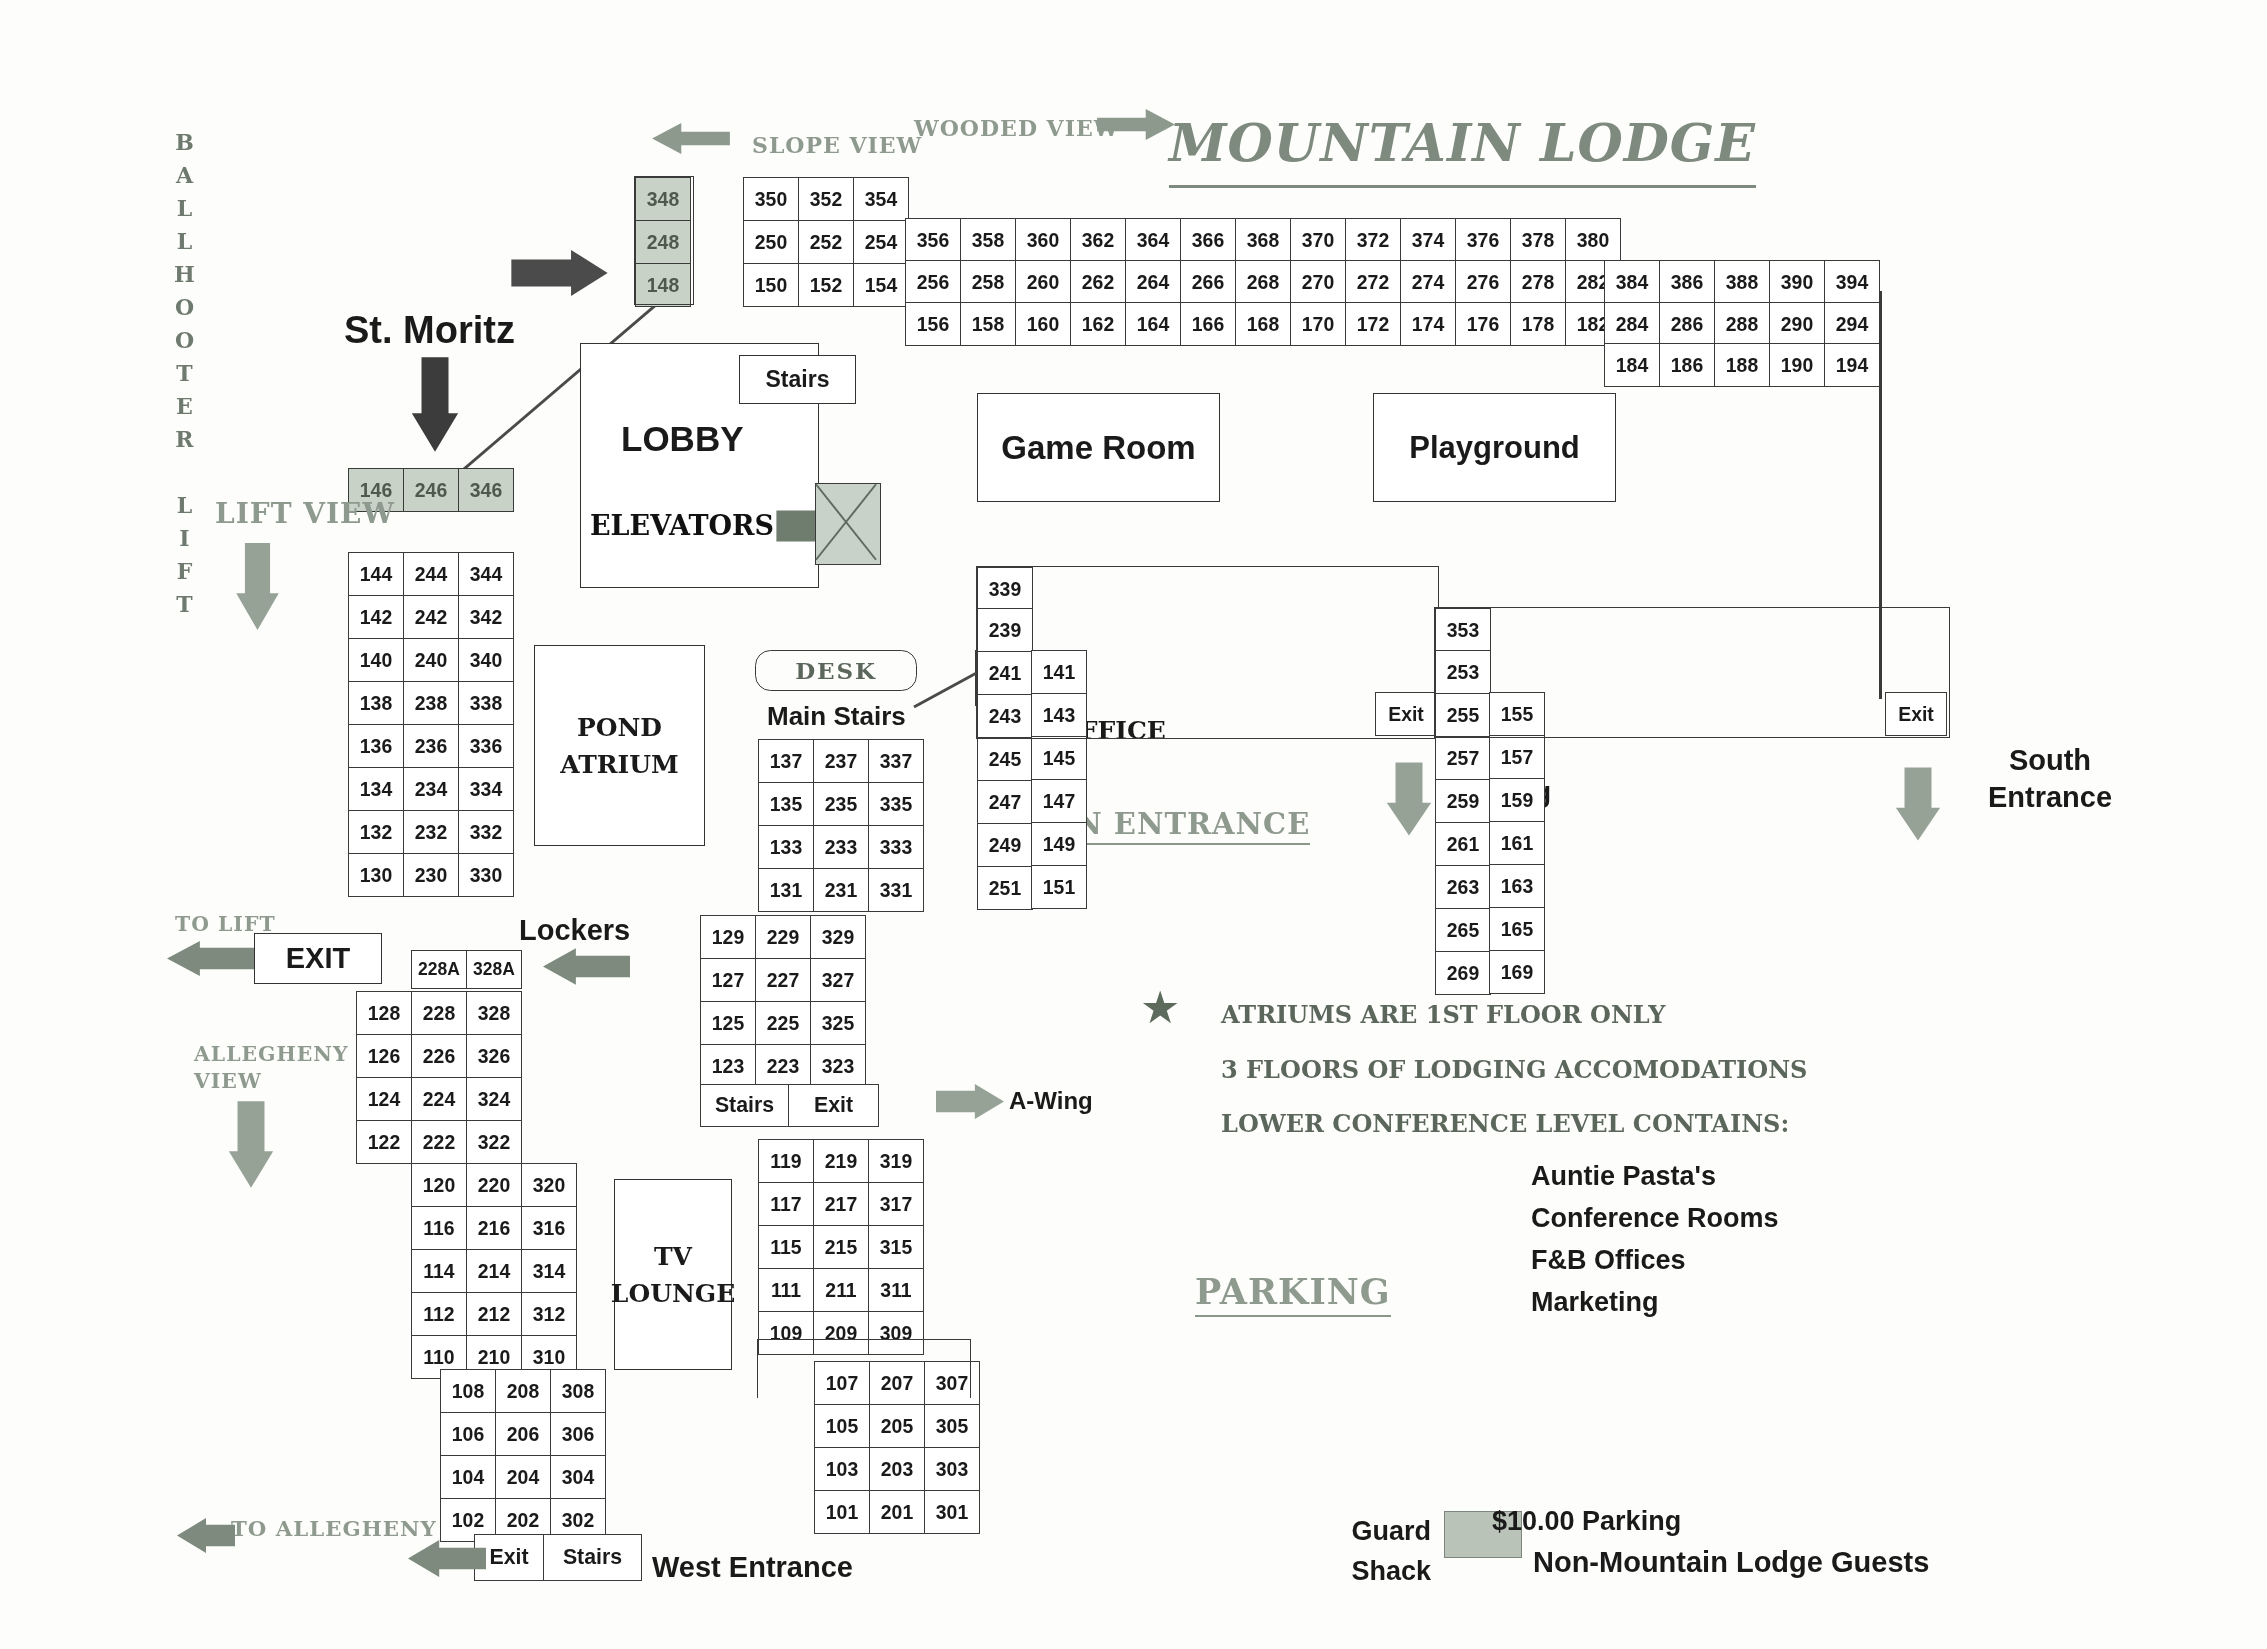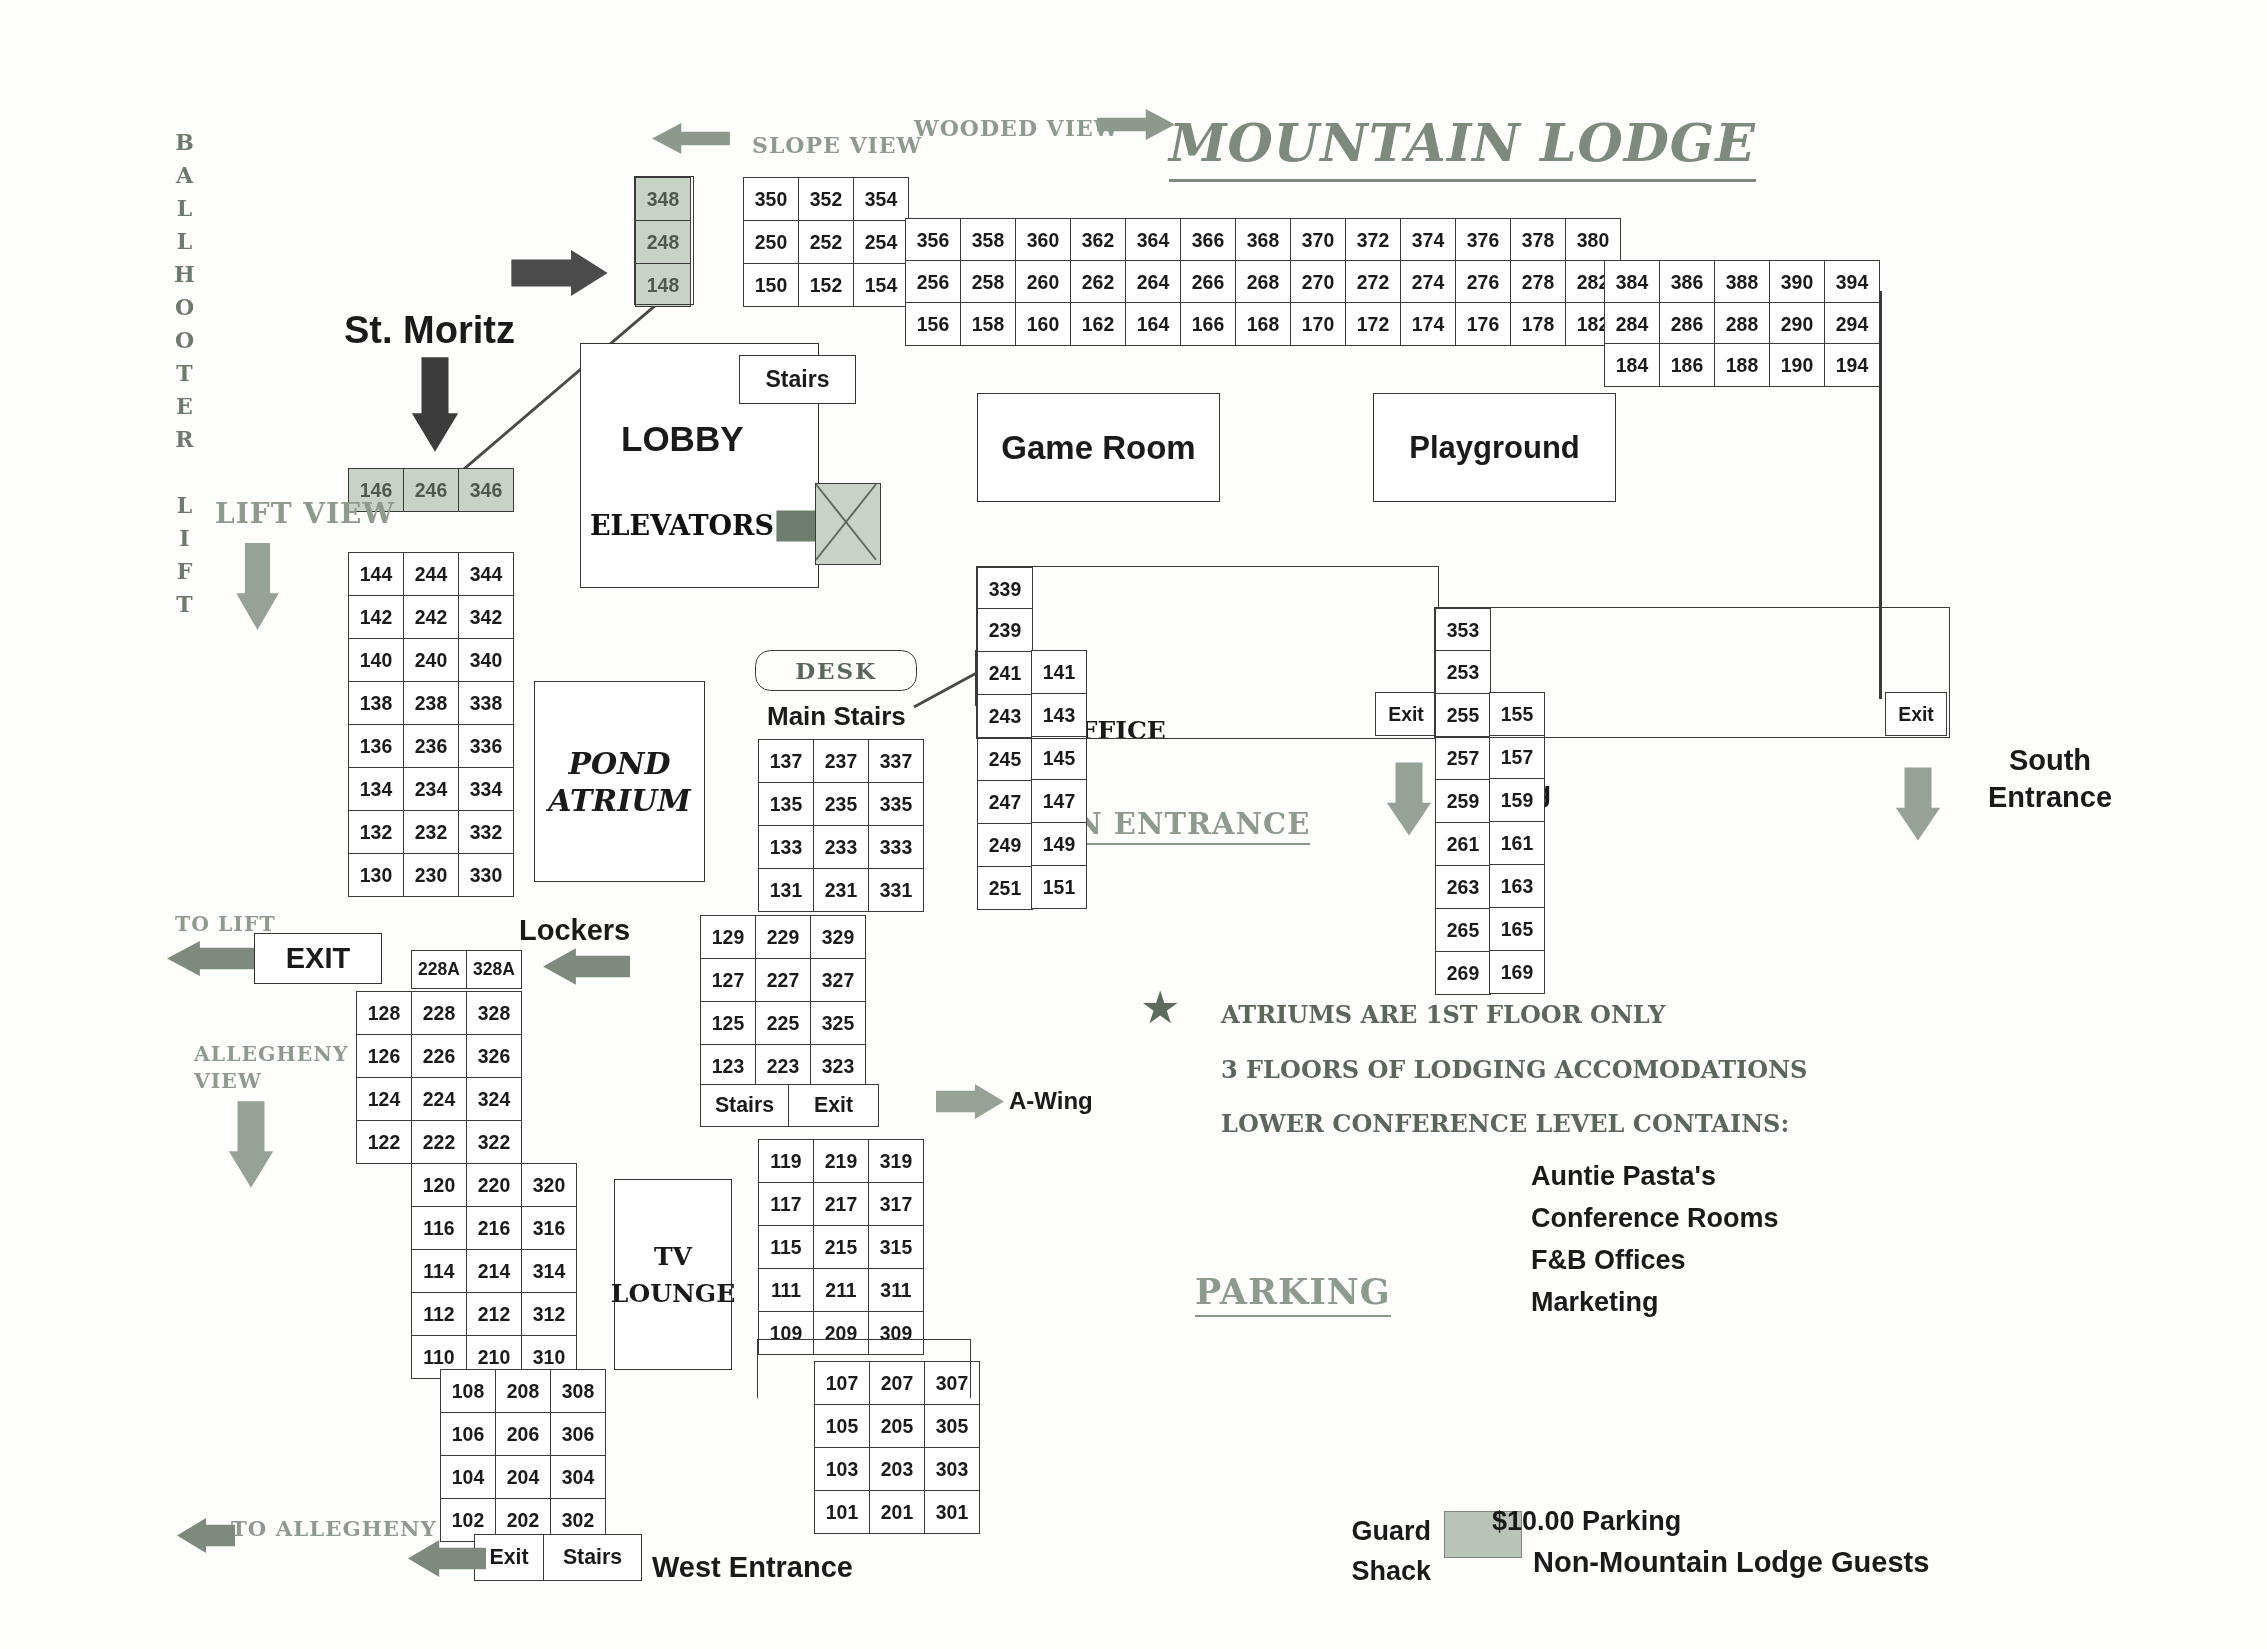--- a/index.html
+++ b/index.html
@@ -12,21 +12,21 @@
   .c{width:54px;height:42px;font-size:19.4px;}
   .c.none{border:none;background:transparent;}
   .c.shade{background:#c8d2c6;color:#4d5a4d;}
   .c.bold{font-weight:700;}
   .box{position:absolute;border:1.9px solid #333;background:#fff;display:flex;align-items:center;justify-content:center;
        text-align:center;font-weight:700;}
   .label{position:absolute;font-weight:700;}
   .gray-label{position:absolute;color:#8f9a8f;font-family:"DejaVu Serif",serif;font-weight:700;letter-spacing:1px;}
   .dark-label{position:absolute;color:#4e5a4e;font-family:"DejaVu Serif",serif;font-weight:700;}
   .title{position:absolute;font-family:"DejaVu Serif",serif;font-style:italic;font-weight:700;
-         color:#7e8a7e;font-size:52px;letter-spacing:1px;border-bottom:3.9px solid #7e8a7e;padding-bottom:6px;}
+         color:#7e8a7e;font-size:52px;letter-spacing:1px;border-bottom:3.9px solid #7e8a7e;padding-bottom:12px;}
   .vert{position:absolute;color:#6f7a6f;font-family:"DejaVu Serif",serif;font-weight:700;font-size:22px;line-height:33px;text-align:center;}
   .arrow{position:absolute;color:#808e80;}
   svg{display:block;overflow:visible;}
   .legendbox{position:absolute;width:76px;height:45px;background:#b9c3b7;border:1px solid #7c867c;}
   .txtblk{position:absolute;font-weight:700;font-size:24px;line-height:40px;}
   .serif-gray{font-family:"DejaVu Serif",serif;color:#5c675c;}
   .star{position:absolute;color:#5d6b5d;font-size:45px;line-height:45px;}
 </style>
 </head>
 <body>
@@ -249,21 +249,21 @@
     </svg>
 </div>
 
 <div class="box" style="left:977px;top:393px;width:241px;height:107px;font-size:33px;line-height:43px;">
   <span>Game Room</span>
 </div>
 <div class="box" style="left:1373px;top:393px;width:241px;height:107px;font-size:31px;">
   <span>Playground</span>
 </div>
 
-<div class="box" style="left:534px;top:681px;width:169px;height:199px;font-size:30px;line-height:37px;font-style:italic;">
+<div class="box" style="left:534px;top:645px;width:169px;height:199px;font-size:25px;line-height:37px;">
   <span style="font-family:'DejaVu Serif',serif;">POND ATRIUM</span>
 </div>
 
 <div style="position:absolute;left:755px;top:650px;width:160px;height:39px;border:1.9px solid #3a3a3a;border-radius:15.5px;display:flex;align-items:center;justify-content:center;">
   <span class="serif-gray" style="font-size:23px;font-weight:700;letter-spacing:1.9px;">DESK</span>
 </div>
 <div class="label" style="left:767px;top:701px;font-size:26px;">Main Stairs</div>
 
 <div style="position:absolute;left:975px;top:650px;width:68px;height:54px;background:#4f5c4f;border:1.9px solid #3a3a3a;"></div>
 <div class="arrow" style="left:992px;top:704px;">

